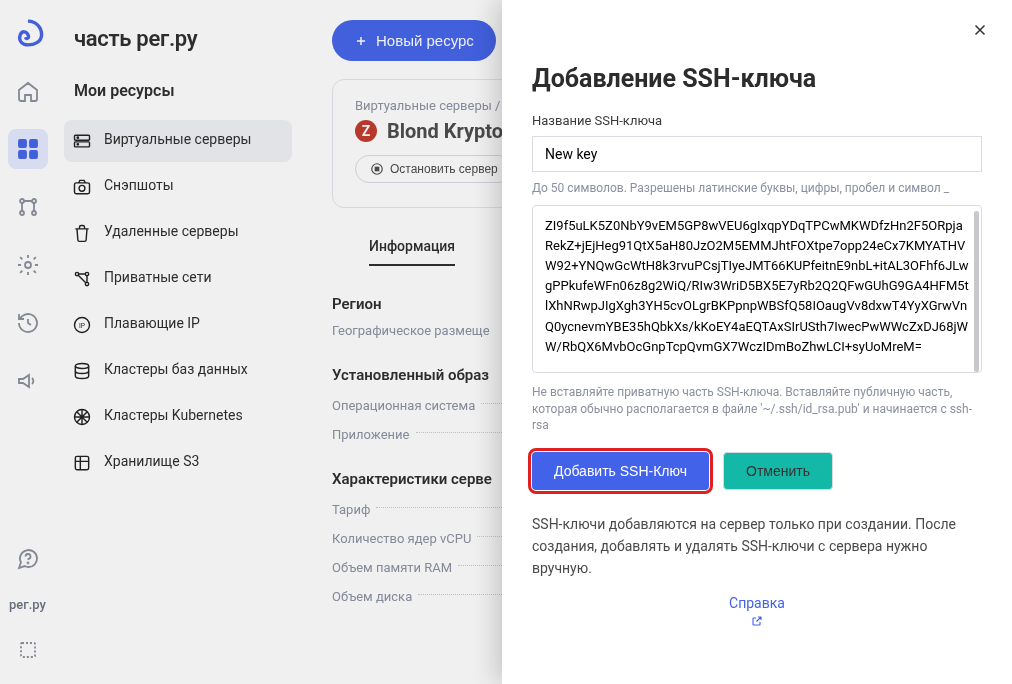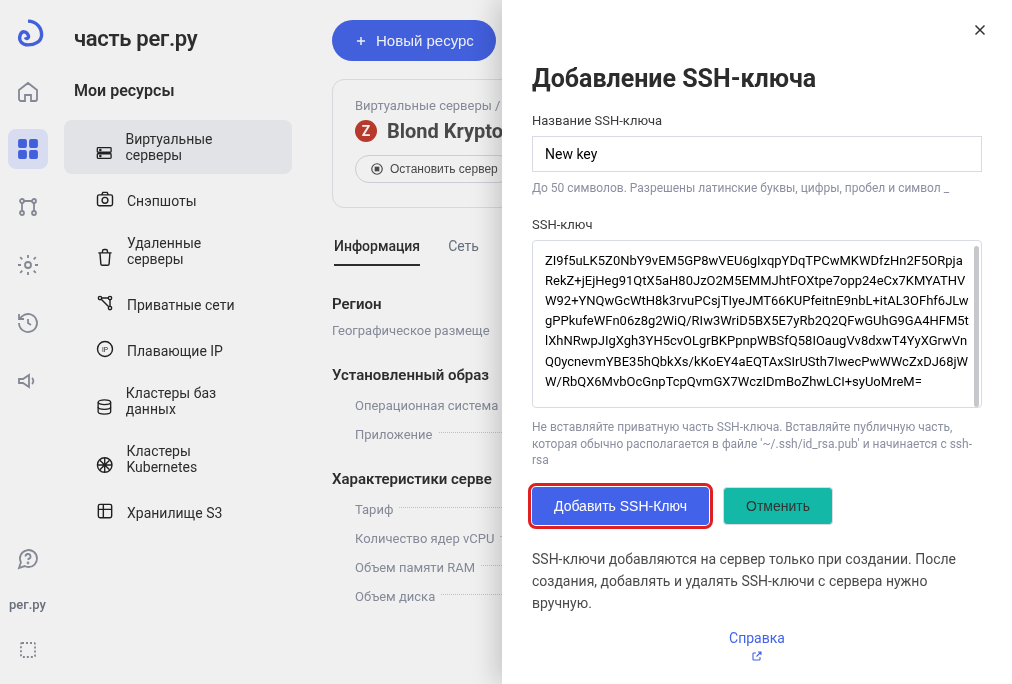--- a/index.html
+++ b/index.html
@@ -33,22 +33,22 @@
   .rail-footer { display:flex; flex-direction:column; align-items:center; gap:14px; padding-bottom:14px; }
   .rail-footer .brand { font-size:13px; color:#6b7280; font-weight:500; padding:4px 0; }
   .sidebar {
     width: 244px;
     background: #ffffff;
     padding: 26px 0 0 0;
   }
   .brand-title { font-size:22px; font-weight:600; padding-left:18px; letter-spacing:-0.3px; }
   .section-title { font-size:16px; font-weight:600; padding:30px 18px 16px; }
   .nav-item {
-    display:flex; align-items:flex-end; gap:12px;
-    padding:11px 31px; margin:4px 8px;
+    display:flex; align-items:flex-start; gap:12px;
+    padding:11px 8px; margin:4px 8px;
     border-radius:8px;
     font-size:14px; color:#2c2c2c; cursor:pointer;
   }
   .nav-item.active { background:#f0f1f5; }
   .nav-item svg { width:20px; height:20px; stroke:#1e1e1e; fill:none; stroke-width:1.7; }
   .main {
     flex:1 1 auto; background:#ffffff;
     padding:20px 32px;
     display:flex; flex-direction:column;
   }
@@ -71,26 +71,26 @@
     color:#fff; font-weight:700; font-size:14px; display:flex; align-items:center; justify-content:center; }
   .vm-title { font-size:20px; font-weight:700; color:#4a4a4a; }
   .stop-btn-row { margin-top:12px; }
   .stop-btn {
     display:inline-flex; align-items:center; gap:6px;
     border:1px solid #d8dbe4; border-radius:16px;
     padding:6px 14px; font-size:12px; background:#fff; cursor:pointer; color:#4a4a4a;
   }
   .stop-btn svg { width:14px; height:14px; stroke:#4a4a4a; fill:none; stroke-width:2; }
   .tabs { display:flex; gap:28px; margin-top:24px; border-bottom:1px solid transparent; padding-left:2px;}
-  .tab { font-size:14px; padding:6px 0 10px; color:#6b7280; cursor:pointer; }
+  .tab { font-size:14px; padding:6px 0 10px; color:#6b7280; cursor:pointer;margin-left:35px; }
   .tab.active { color:#2c2c2c; border-bottom:2px solid #2c2c2c; font-weight:500;}
   .block-h { font-size:15px; font-weight:600; margin-top:28px; }
   .block-sub { font-size:13px; color:#8b90a0; margin-top:10px; }
   .kv-row { font-size:13px; color:#8b90a0; margin-top:14px; display:flex; align-items:center;}
-  .kv-label { flex: 0 0 auto; margin-left: 23px; }
+  .kv-label { flex: 0 0 auto; }
   .dotted { border-bottom:1px dotted #c9ccd6; flex:1 1 auto; margin:0 6px 4px; height:1px;}
   .dim-overlay {
     position:absolute; inset:0;
     background:rgba(60,60,60,0.08);
     pointer-events:none;
   }
   .drawer {
     position:absolute; right:0; top:0; bottom:0;
     width:510px; background:#fff;
     box-shadow:-6px 0 24px rgba(0,0,0,0.18);
@@ -347,21 +347,20 @@
     <svg viewBox="0 0 24 24">
         <path d="M6 6l12 12M6 18L18 6"></path>
       </svg>
   </div>
   <div class="drawer-title">Добавление SSH-ключа</div>
 
   <div class="field-label">Название SSH-ключа</div>
   <input class="text-input" type="text" value="New key" style="">
   <div class="helper">До 50 символов. Разрешены латинские буквы, цифры, пробел и символ _</div>
 
-  <div class="field-label">SSH-ключ</div>
   <div class="ta-wrap">
     <textarea class="ssh-ta" style="">ZI9f5uLK5Z0NbY9vEM5GP8wVEU6gIxqpYDqTPCwMKWDfzHn2F5ORpjaRekZ+jEjHeg91QtX5aH80JzO2M5EMMJhtFOXtpe7opp24eCx7KMYATHVW92+YNQwGcWtH8k3rvuPCsjTIyeJMT66KUPfeitnE9nbL+itAL3OFhf6JLwgPPkufeWFn06z8g2WiQ/RIw3WriD5BX5E7yRb2Q2QFwGUhG9GA4HFM5tlXhNRwpJIgXgh3YH5cvOLgrBKPpnpWBSfQ58IOaugVv8dxwT4YyXGrwVnQ0ycnevmYBE35hQbkXs/kKoEY4aEQTAxSIrUSth7IwecPwWWcZxDJ68jWW/RbQX6MvbOcGnpTcpQvmGX7WczIDmBoZhwLCI+syUoMreM=</textarea>
     <div class="ta-scrollbar"></div>
   </div>
   <div class="helper">Не вставляйте приватную часть SSH-ключа. Вставляйте публичную часть, которая обычно располагается в файле '~/.ssh/id_rsa.pub' и начинается с ssh-rsa</div>
 
   <div class="btn-row">
     <button class="btn-primary">Добавить SSH-Ключ</button>
     <button class="btn-secondary">Отменить</button>
   </div>

